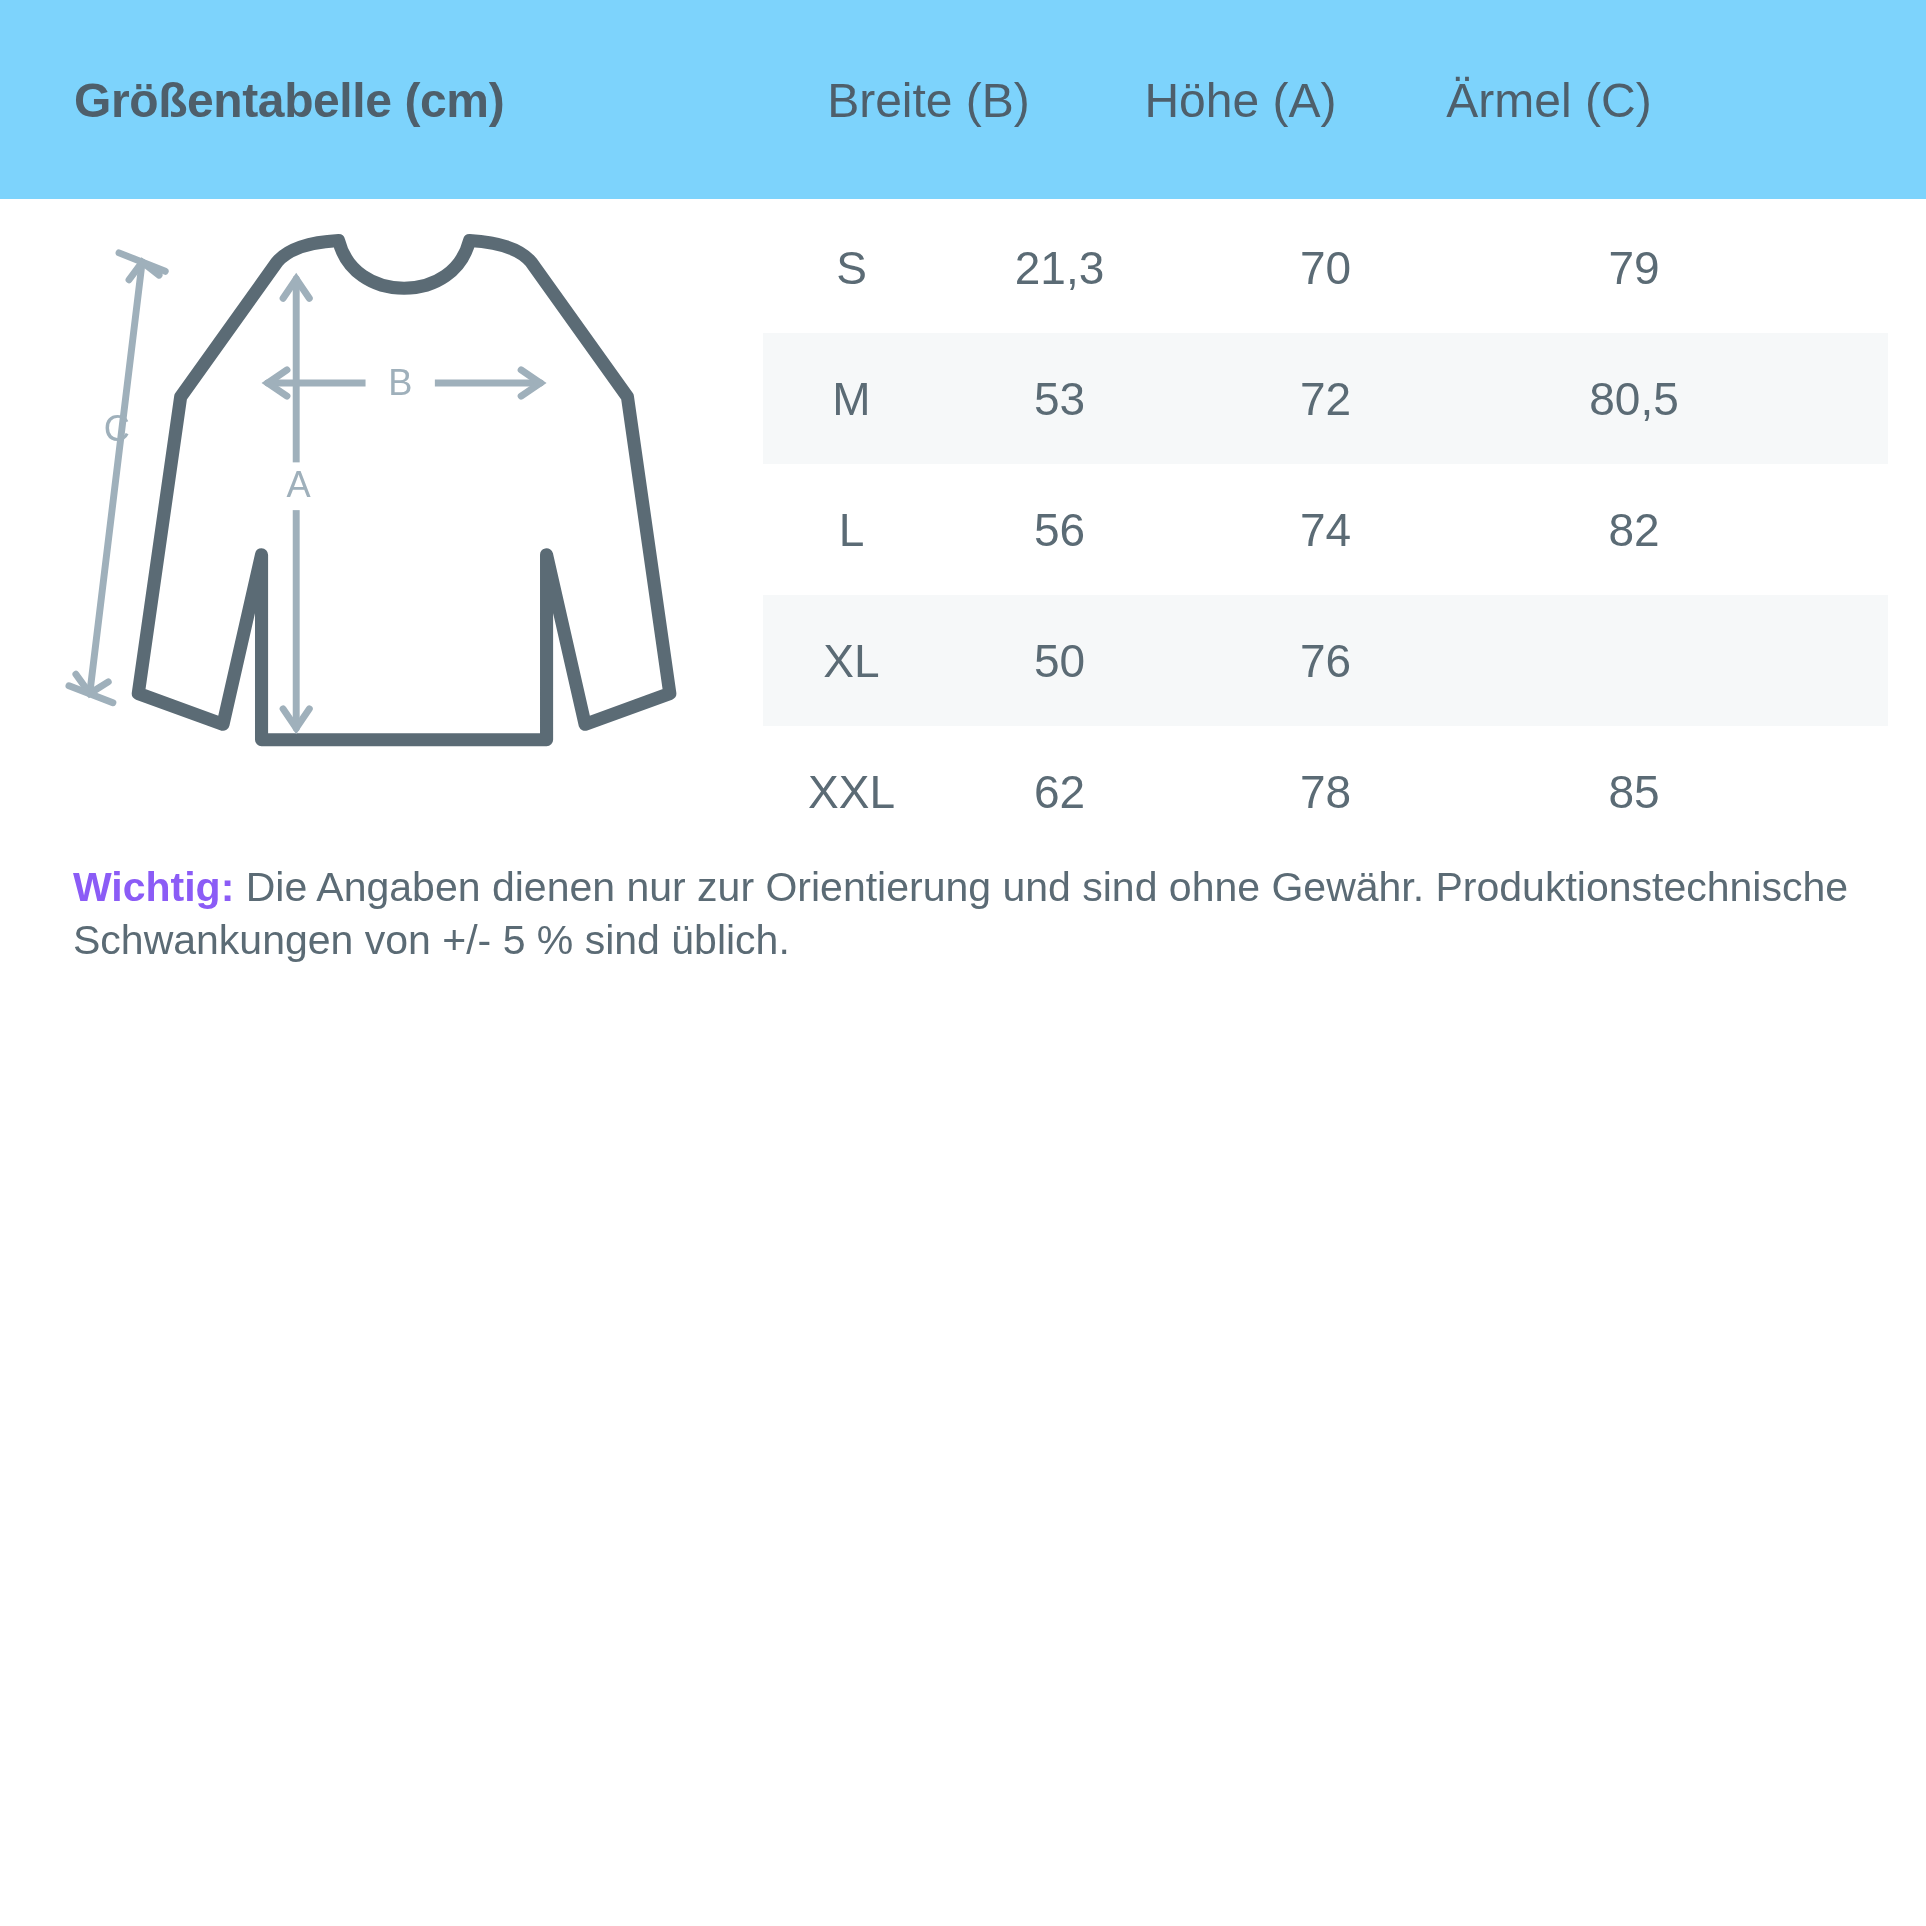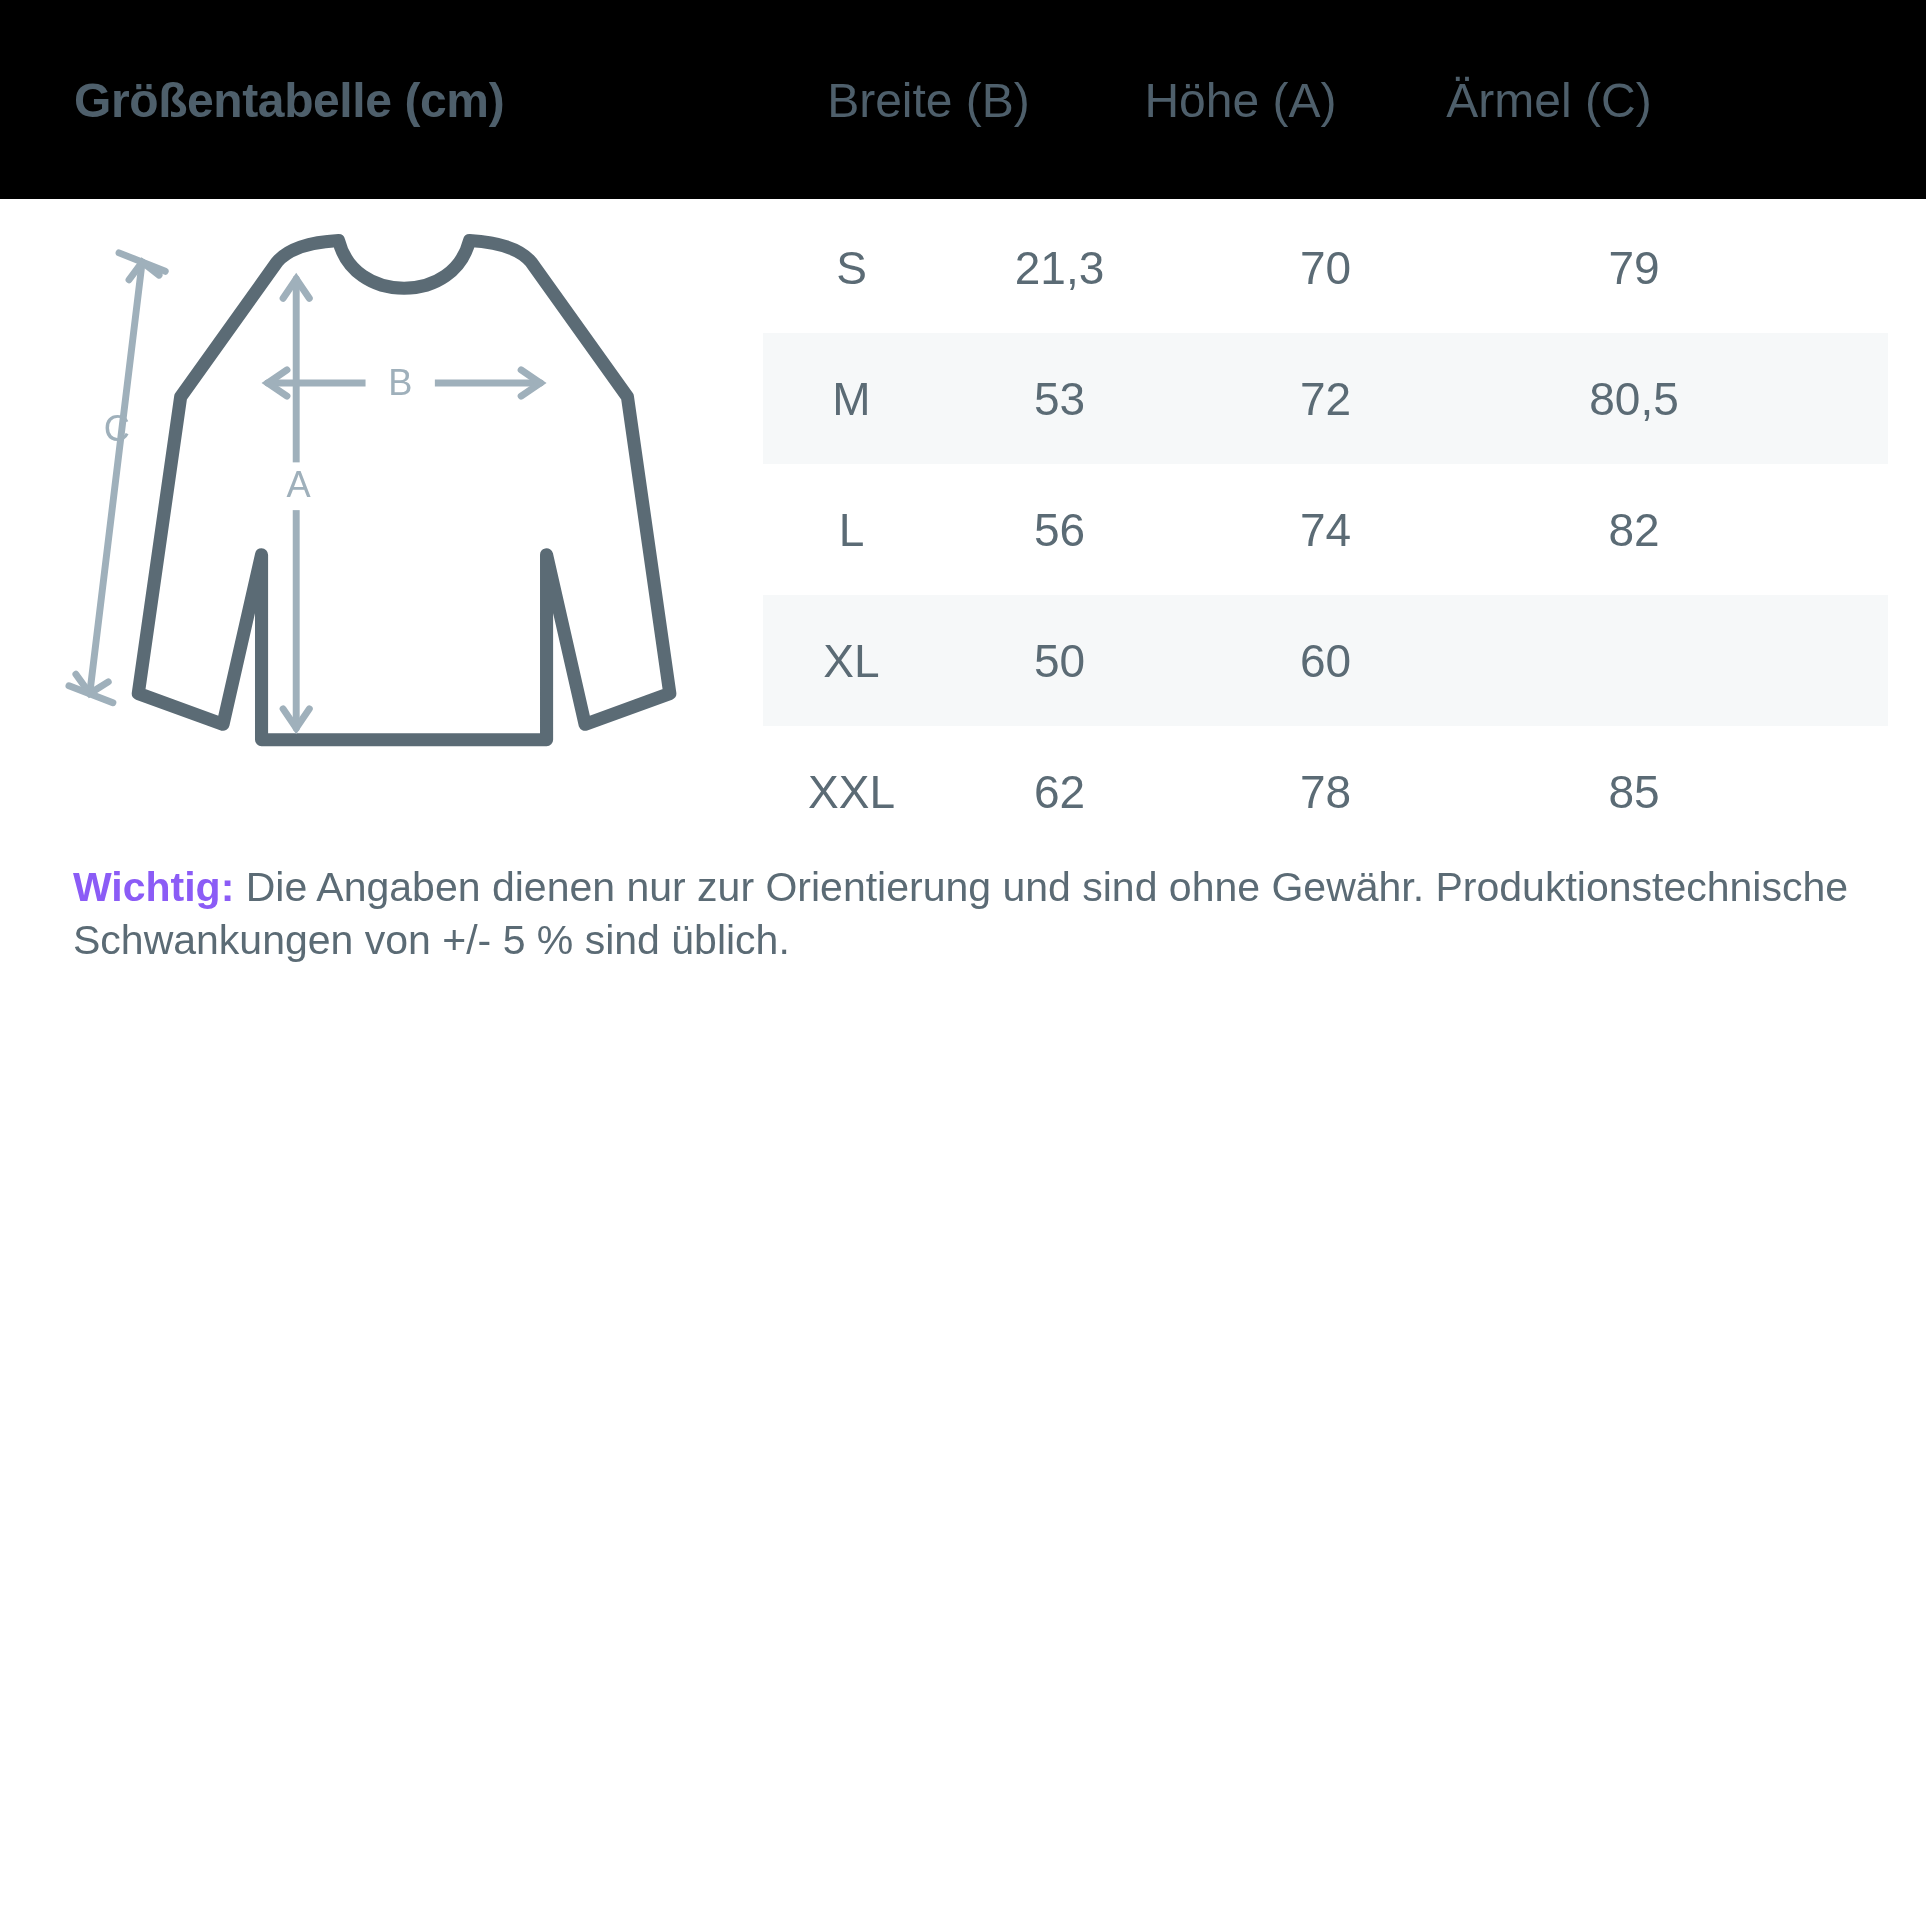--- a/index.html
+++ b/index.html
@@ -22,21 +22,21 @@
     background: #ffffff;
   }
 
   
   .header {
     position: absolute;
     left: 0;
     top: 0;
     width: 1926px;
     height: 199px;
-    background: #000000;
+    background: #7dd3fc;
     display: flex;
     align-items: center;
   }
   .header-title {
     position: absolute;
     left: 74px;
     top: 50%;
     transform: translateY(-50%);
     font-size: 48px;
     font-weight: bold;
@@ -195,21 +195,21 @@
     <div class="row">
       <div class="cell size">L</div>
       <div class="cell v1">56</div>
       <div class="cell v2">74</div>
       <div class="cell v3">82</div>
     </div>
 
     <div class="row alt">
       <div class="cell size">XL</div>
       <div class="cell v1">50</div>
-      <div class="cell v2">60</div>
+      <div class="cell v2">76</div>
     </div>
 
     <div class="row">
       <div class="cell size">XXL</div>
       <div class="cell v1">62</div>
       <div class="cell v2">78</div>
       <div class="cell v3">85</div>
     </div>
 
   </div>

